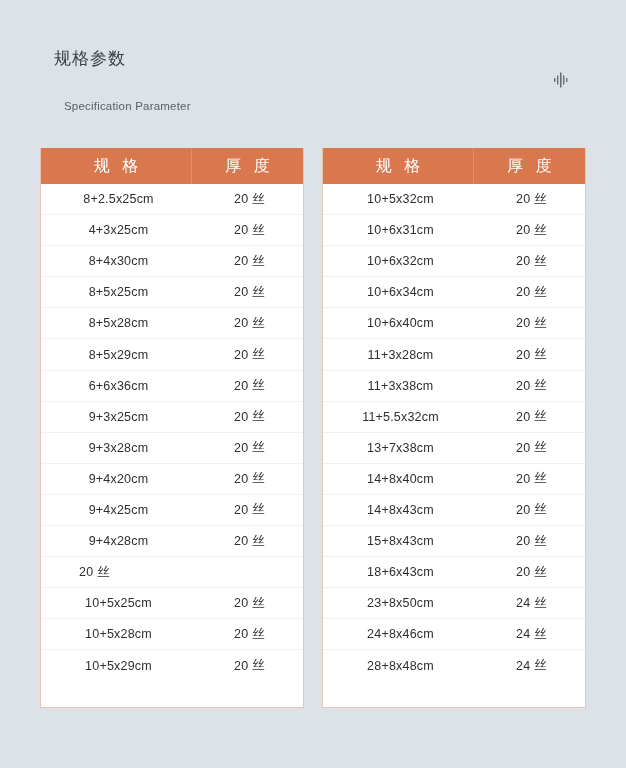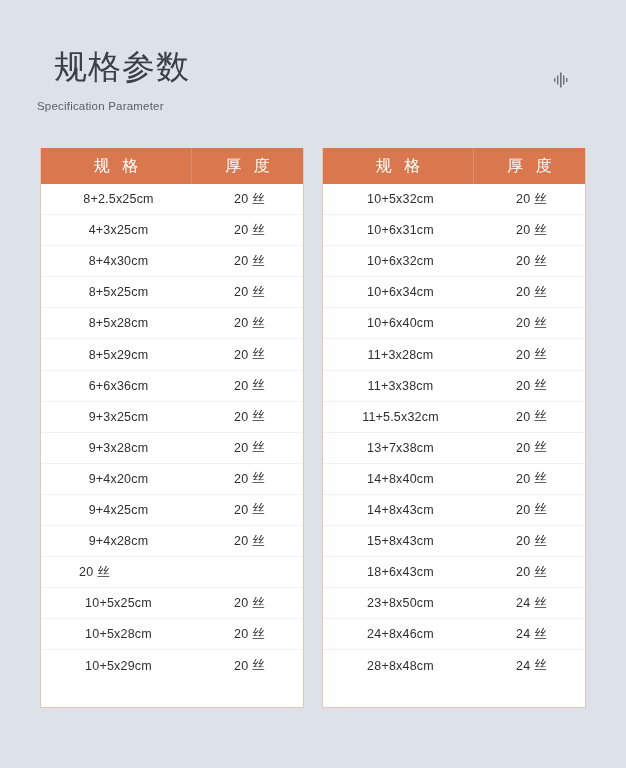--- a/index.html
+++ b/index.html
@@ -29,30 +29,30 @@
     left: 0;
     top: 0;
     width: 626px;
     height: 140px;
   }
 
   .title {
     position: absolute;
     left: 54px;
     top: 50px;
-    font-size: 33px;
+    font-size: 17px;
     font-weight: 500;
     letter-spacing: 1px;
     color: #3b3f46;
     line-height: 1;
   }
 
   .subtitle {
     position: absolute;
-    left: 37px;
+    left: 64px;
     top: 101px;
     font-size: 11.5px;
     color: #5a5f68;
     letter-spacing: 0.2px;
     line-height: 1;
   }
 
   .wave-icon {
     position: absolute;
     left: 552px;

